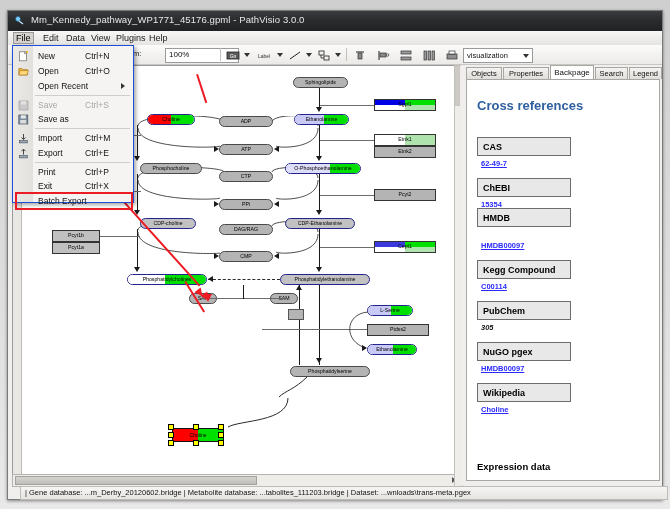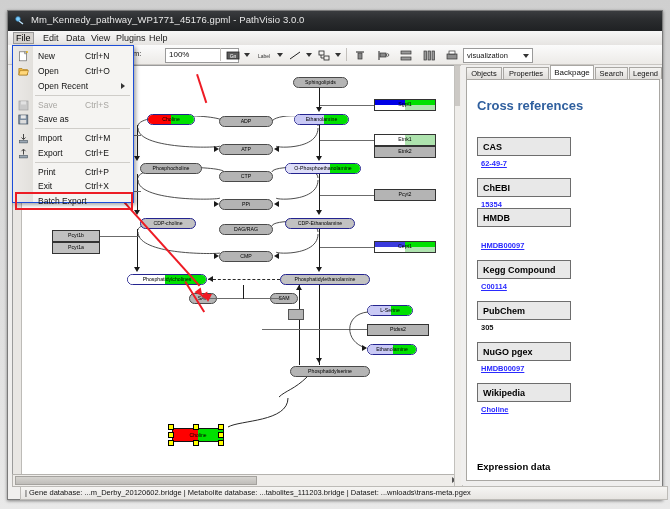--- a/index.html
+++ b/index.html
@@ -515,21 +515,21 @@
         <div class="db-val" style="top:161px;">HMDB00097</div>
 
         <div class="db-box" style="top:180px;">
           <span class="dbn">Kegg Compound</span>
           </div>
         <div class="db-val" style="top:202px;">C00114</div>
 
         <div class="db-box" style="top:221px;">
           <span class="dbn">PubChem</span>
           </div>
-        <div class="db-val plain" style="top:243px;">305</div>
+        <div class="db-val plain" style="top:243px;font-style:italic;">305</div>
 
         <div class="db-box" style="top:262px;">
           <span class="dbn">NuGO pgex</span>
           </div>
         <div class="db-val" style="top:284px;">HMDB00097</div>
 
         <div class="db-box" style="top:303px;">
           <span class="dbn">Wikipedia</span>
           </div>
         <div class="db-val" style="top:325px;">Choline</div>

